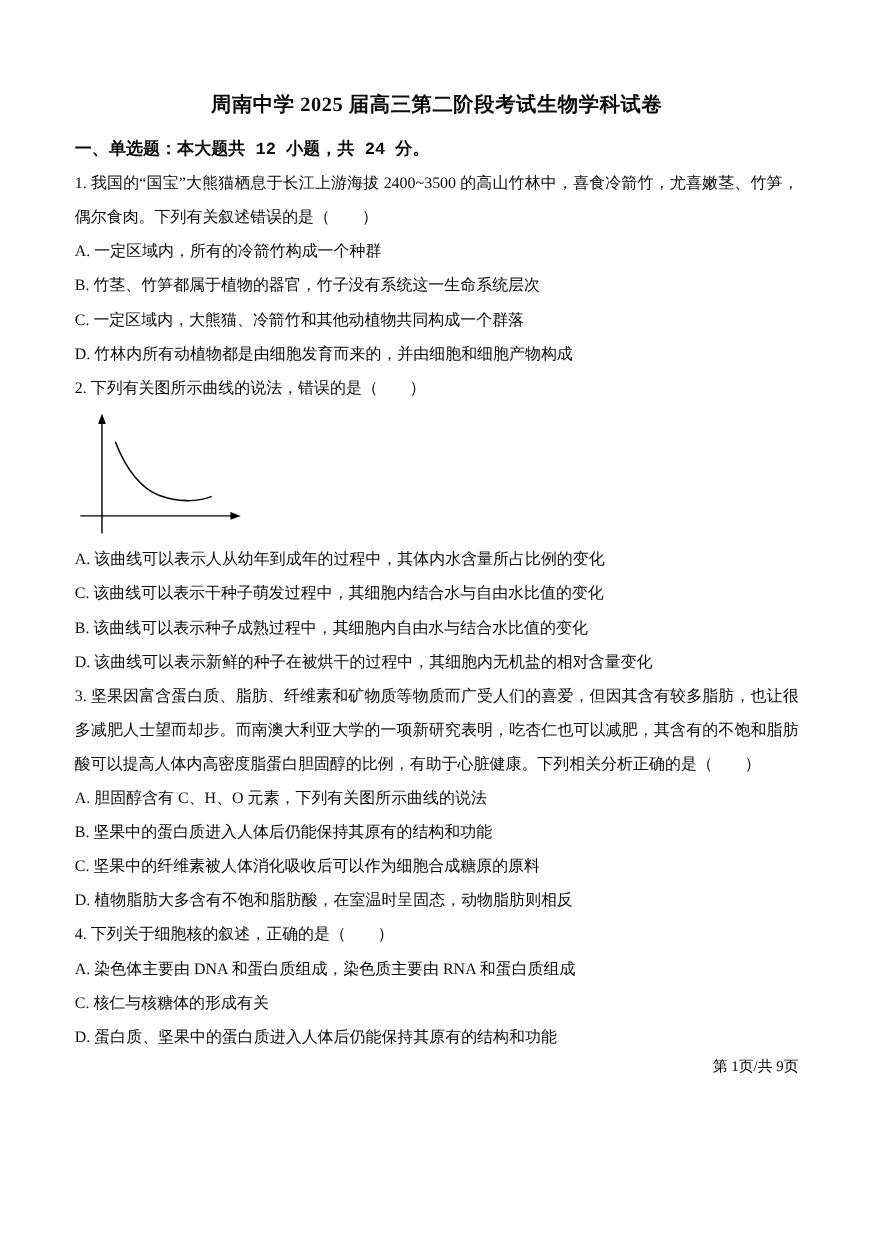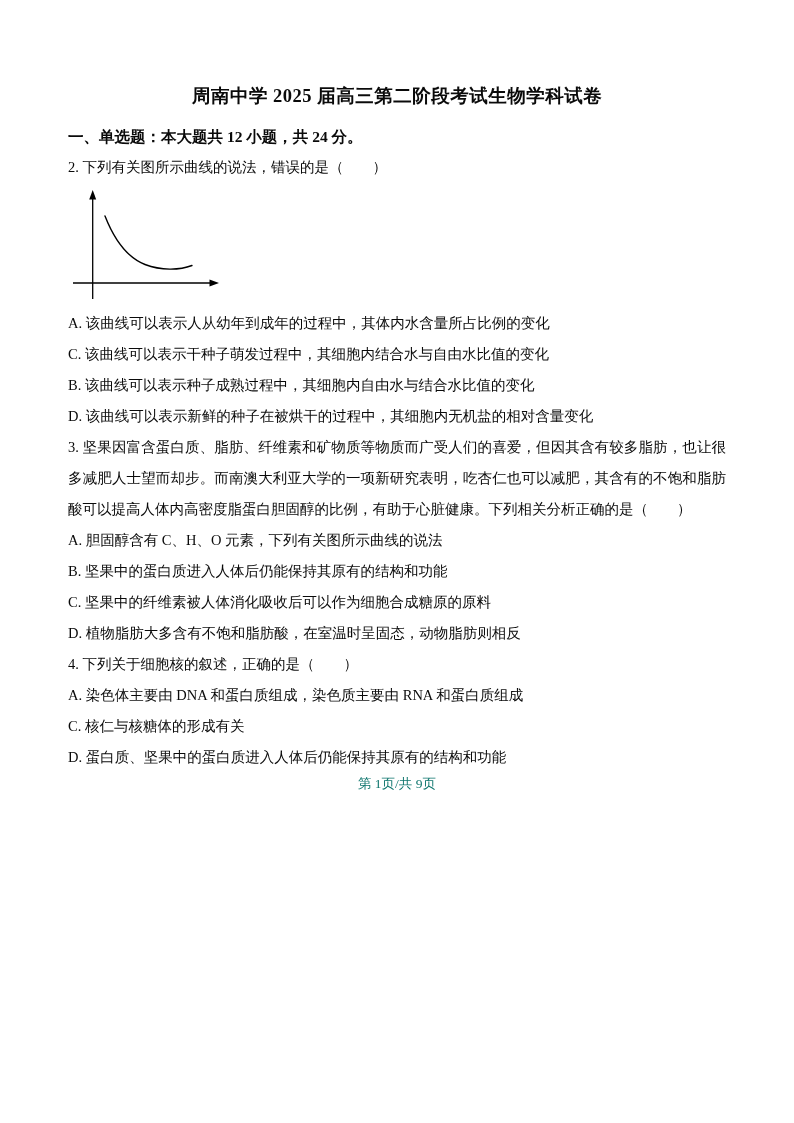--- a/index.html
+++ b/index.html
@@ -22,50 +22,58 @@
     font-weight: bold;
     line-height: 27px;
     text-align: center;
     letter-spacing: 0.5px;
   }
   .section-heading {
     margin: 0;
     font-size: 15.5px;
     font-weight: bold;
     line-height: 31px;
+    font-family: Liberation Mono, monospace;
   }
   p.line {
     margin: 0;
     line-height: 31px;
     word-break: break-all;
   }
   p.justify { text-align: justify; }
   .figure-block {
     height: 125px;
     box-sizing: border-box;
     padding-top: 7px;
   }
   .figure-block svg { display: block; }
   .page-footer {
     margin: 0;
-    text-align: center;
+    text-align: right;
     font-size: 13.5px;
     line-height: 21px;
-    color: #0f766e;
+    color: #000000;
   }
 </style>
 </head>
 <body>
 
 <div class="page">
 
   <h1 class="doc-title">周南中学 2025 届高三第二阶段考试生物学科试卷</h1>
 
   <div class="section-heading">一、单选题：本大题共 12 小题，共 24 分。</div>
 
+  <div>
+    <p class="line justify">1. 我国的“国宝”大熊猫栖息于长江上游海拔 2400~3500 的高山竹林中，喜食冷箭竹，尤喜嫩茎、竹笋，偶尔食肉。下列有关叙述错误的是（　　）</p>
+    <p class="line">A. 一定区域内，所有的冷箭竹构成一个种群</p>
+    <p class="line">B. 竹茎、竹笋都属于植物的器官，竹子没有系统这一生命系统层次</p>
+    <p class="line">C. 一定区域内，大熊猫、冷箭竹和其他动植物共同构成一个群落</p>
+    <p class="line">D. 竹林内所有动植物都是由细胞发育而来的，并由细胞和细胞产物构成</p>
+  </div>
 
   <div>
     <p class="line">2. 下列有关图所示曲线的说法，错误的是（　　）</p>
     <div class="figure-block">
       <svg width="158" height="113" viewBox="0 0 158 113" aria-hidden="true">
 
         <line x1="24.7" y1="7" x2="24.7" y2="109" stroke="#000" stroke-width="1.3"></line>
         <polygon points="24.7,0 21.2,9.5 28.2,9.5" fill="#000"></polygon>
 
         <line x1="5" y1="93" x2="143" y2="93" stroke="#000" stroke-width="1.3"></line>

